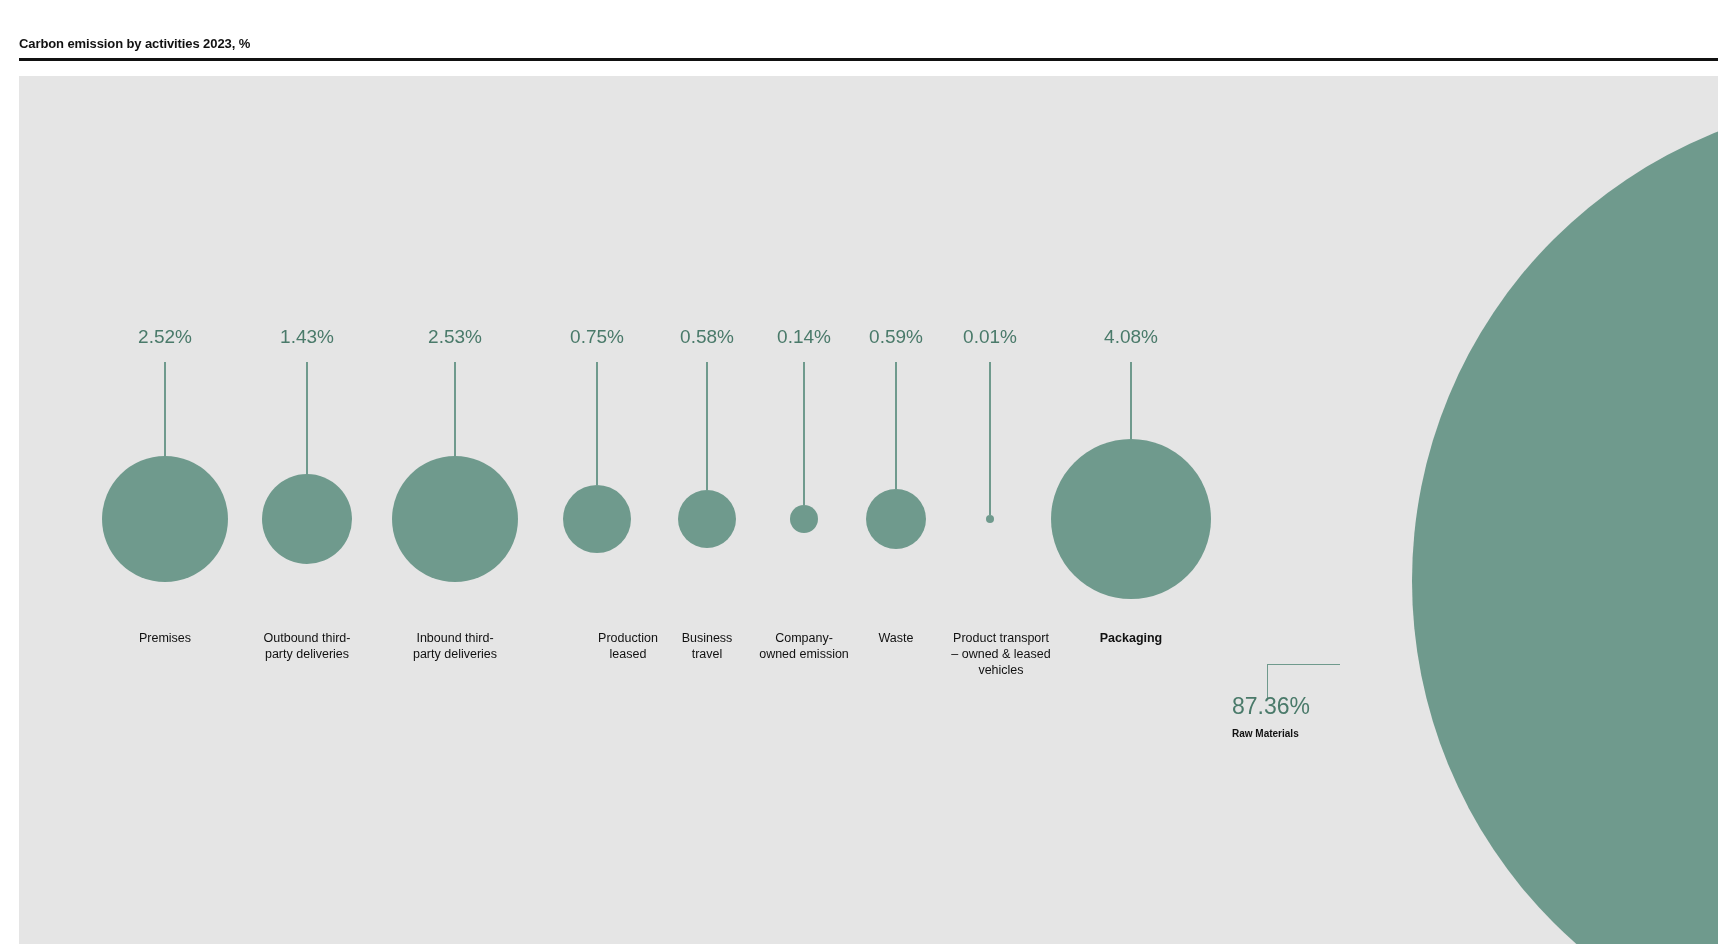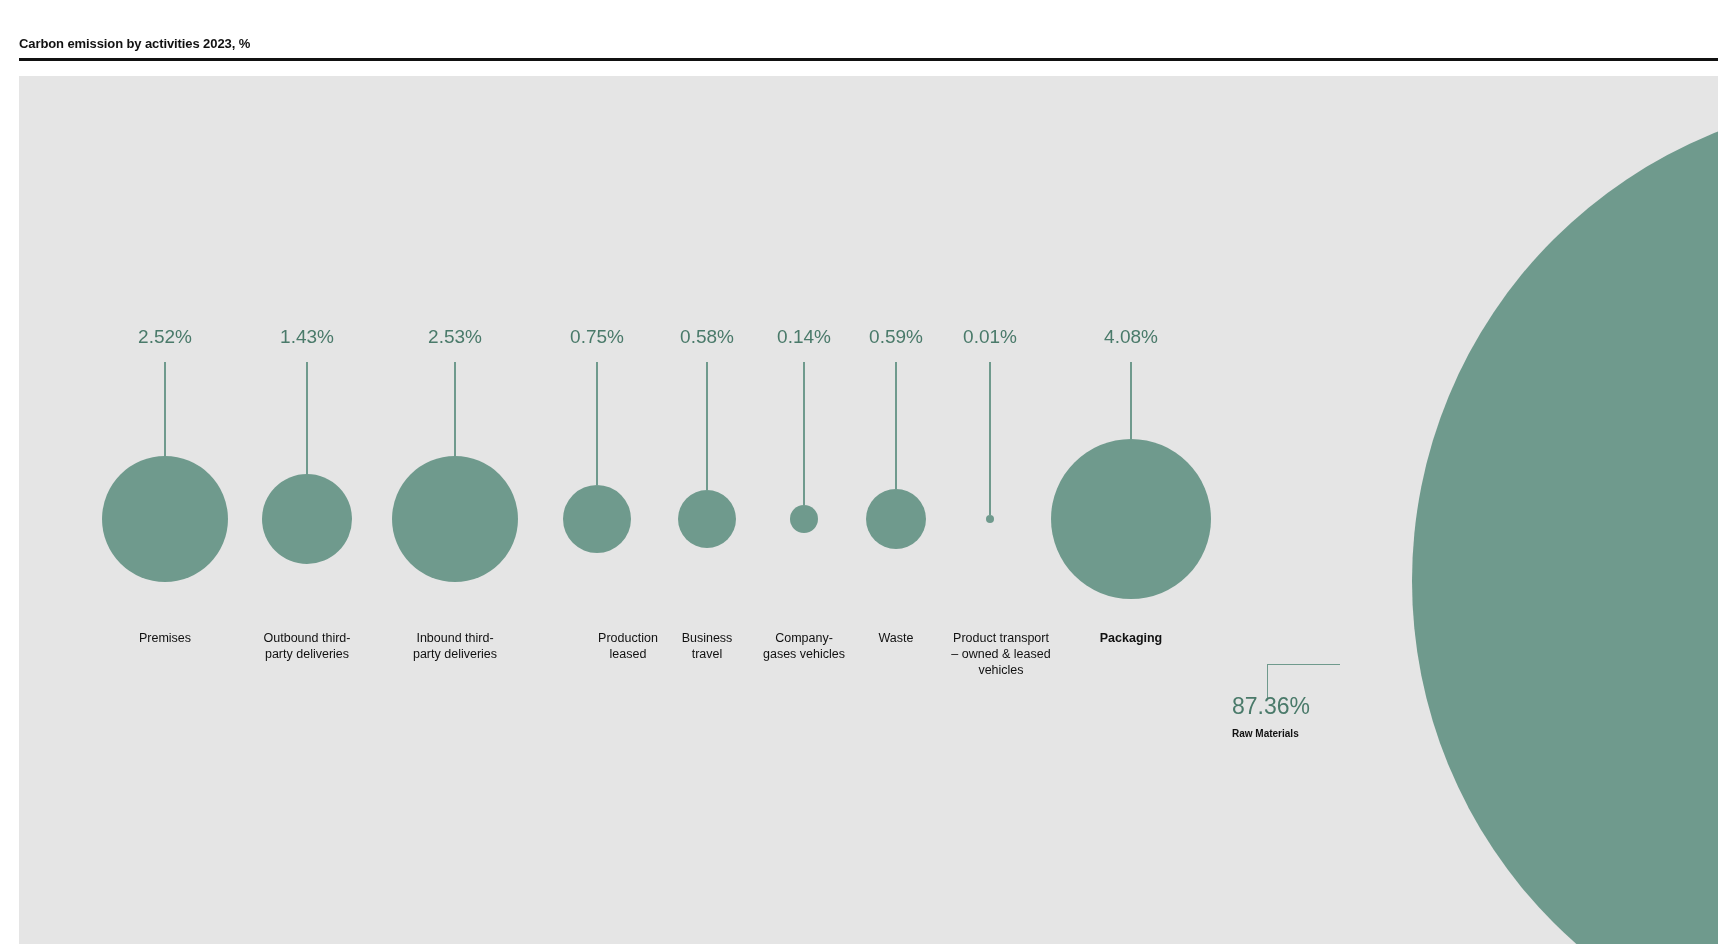--- a/index.html
+++ b/index.html
@@ -105,21 +105,21 @@
         <div class="pct-label" style="left: 688px; top: 250px;">0.58%</div>
         <div class="cat-label" style="left: 688px; top: 554px;">
           <div>Business</div>
           <div>travel</div>
         </div>
         <div class="leader-line" style="left: 784.2px; top: 286px; height: 143px;"></div>
         <div class="bubble" style="left: 771px; top: 429px; width: 28px; height: 28px;"></div>
         <div class="pct-label" style="left: 785px; top: 250px;">0.14%</div>
         <div class="cat-label" style="left: 785px; top: 554px;">
           <div>Company-</div>
-          <div>gases vehicles</div>
+          <div>owned emission</div>
         </div>
         <div class="leader-line" style="left: 876.2px; top: 286px; height: 127px;"></div>
         <div class="bubble" style="left: 847px; top: 413px; width: 60px; height: 60px;"></div>
         <div class="pct-label" style="left: 877px; top: 250px;">0.59%</div>
         <div class="cat-label" style="left: 877px; top: 554px;">
           <div>Waste</div>
         </div>
         <div class="leader-line" style="left: 970.2px; top: 286px; height: 153px;"></div>
         <div class="bubble" style="left: 967px; top: 439px; width: 8px; height: 8px;"></div>
         <div class="pct-label" style="left: 971px; top: 250px;">0.01%</div>

